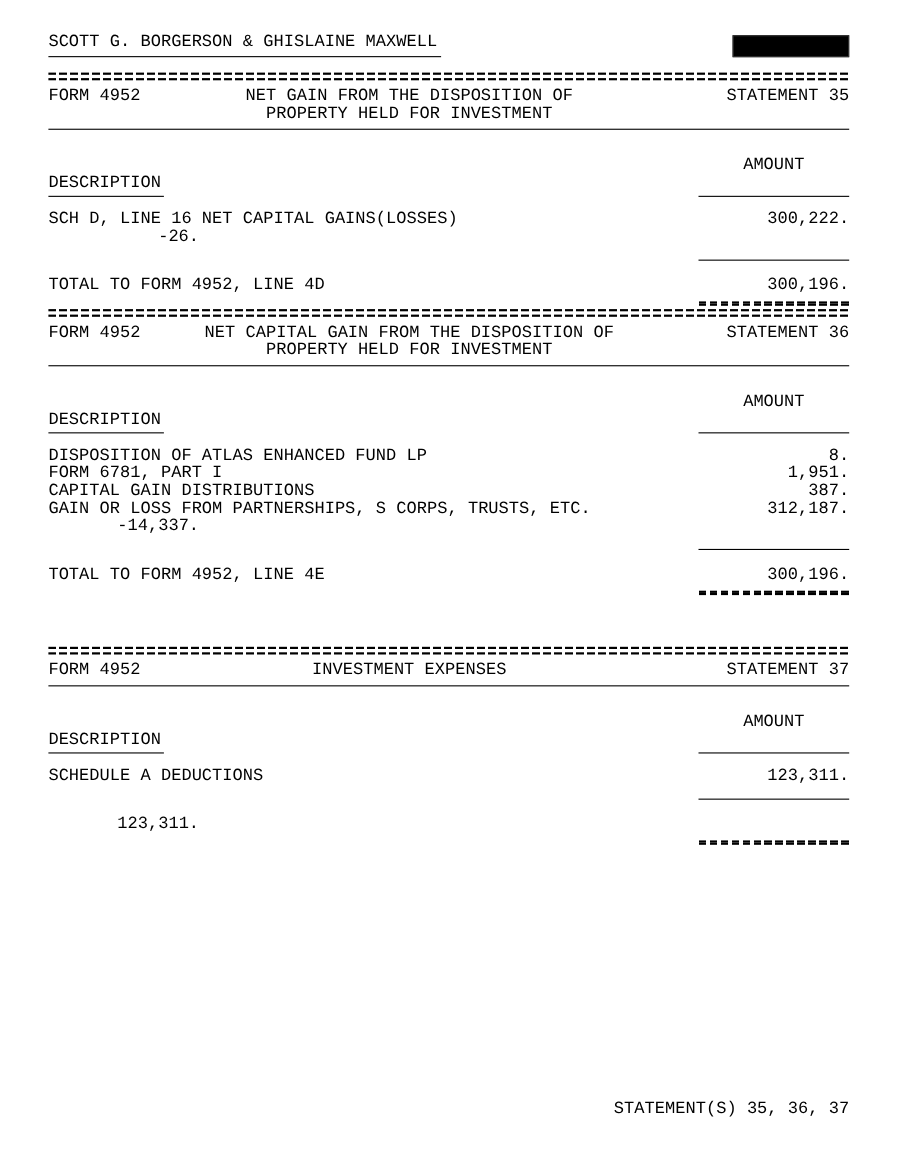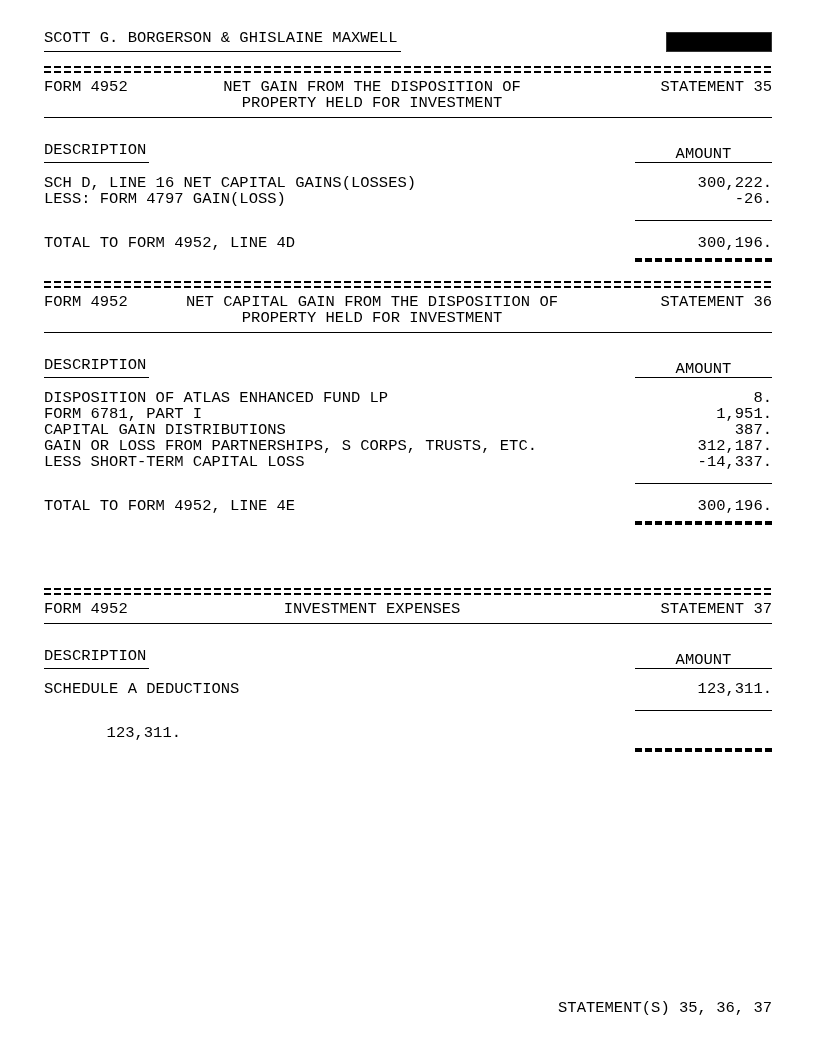--- a/index.html
+++ b/index.html
@@ -82,21 +82,21 @@
     display: inline-block;
     border-bottom: 1.5px solid #000;
     padding-bottom: 4px;
     padding-right: 3px;
     white-space: nowrap;
   }
   .amount-col {
     width: 137px;
     text-align: center;
     border-bottom: 1.5px solid #000;
-    padding-bottom: 0;
+    padding-bottom: 20px;
   }
   .rows {
     margin-top: 12px;
   }
   .data-row {
     display: flex;
     justify-content: space-between;
   }
   .row-desc { white-space: nowrap; }
   .row-amt {
@@ -158,21 +158,20 @@
     <div class="cols-row">
       <span class="desc-header">DESCRIPTION</span>
       <span class="amount-col">AMOUNT</span>
     </div>
     <div class="rows">
       <div class="data-row">
         <span class="row-desc">SCH D, LINE 16 NET CAPITAL GAINS(LOSSES)</span>
         <span class="row-amt">300,222.</span>
       </div>
       <div class="data-row">
-        <span class="row-desc">LESS: FORM 4797 GAIN(LOSS)</span>
         <span class="row-amt">-26.</span>
       </div>
     </div>
     <div class="right-col-line"></div>
     <div class="total-row">
       <span class="row-desc">TOTAL TO FORM 4952, LINE 4D</span>
       <span class="row-amt">300,196.</span>
     </div>
     <div class="dbl-underline">
       <div class="dash-row"></div>
@@ -209,21 +208,20 @@
       </div>
       <div class="data-row">
         <span class="row-desc">CAPITAL GAIN DISTRIBUTIONS</span>
         <span class="row-amt">387.</span>
       </div>
       <div class="data-row">
         <span class="row-desc">GAIN OR LOSS FROM PARTNERSHIPS, S CORPS, TRUSTS, ETC.</span>
         <span class="row-amt">312,187.</span>
       </div>
       <div class="data-row">
-        <span class="row-desc">LESS SHORT-TERM CAPITAL LOSS</span>
         <span class="row-amt">-14,337.</span>
       </div>
     </div>
     <div class="right-col-line"></div>
     <div class="total-row">
       <span class="row-desc">TOTAL TO FORM 4952, LINE 4E</span>
       <span class="row-amt">300,196.</span>
     </div>
     <div class="dbl-underline">
       <div class="dash-row"></div>

